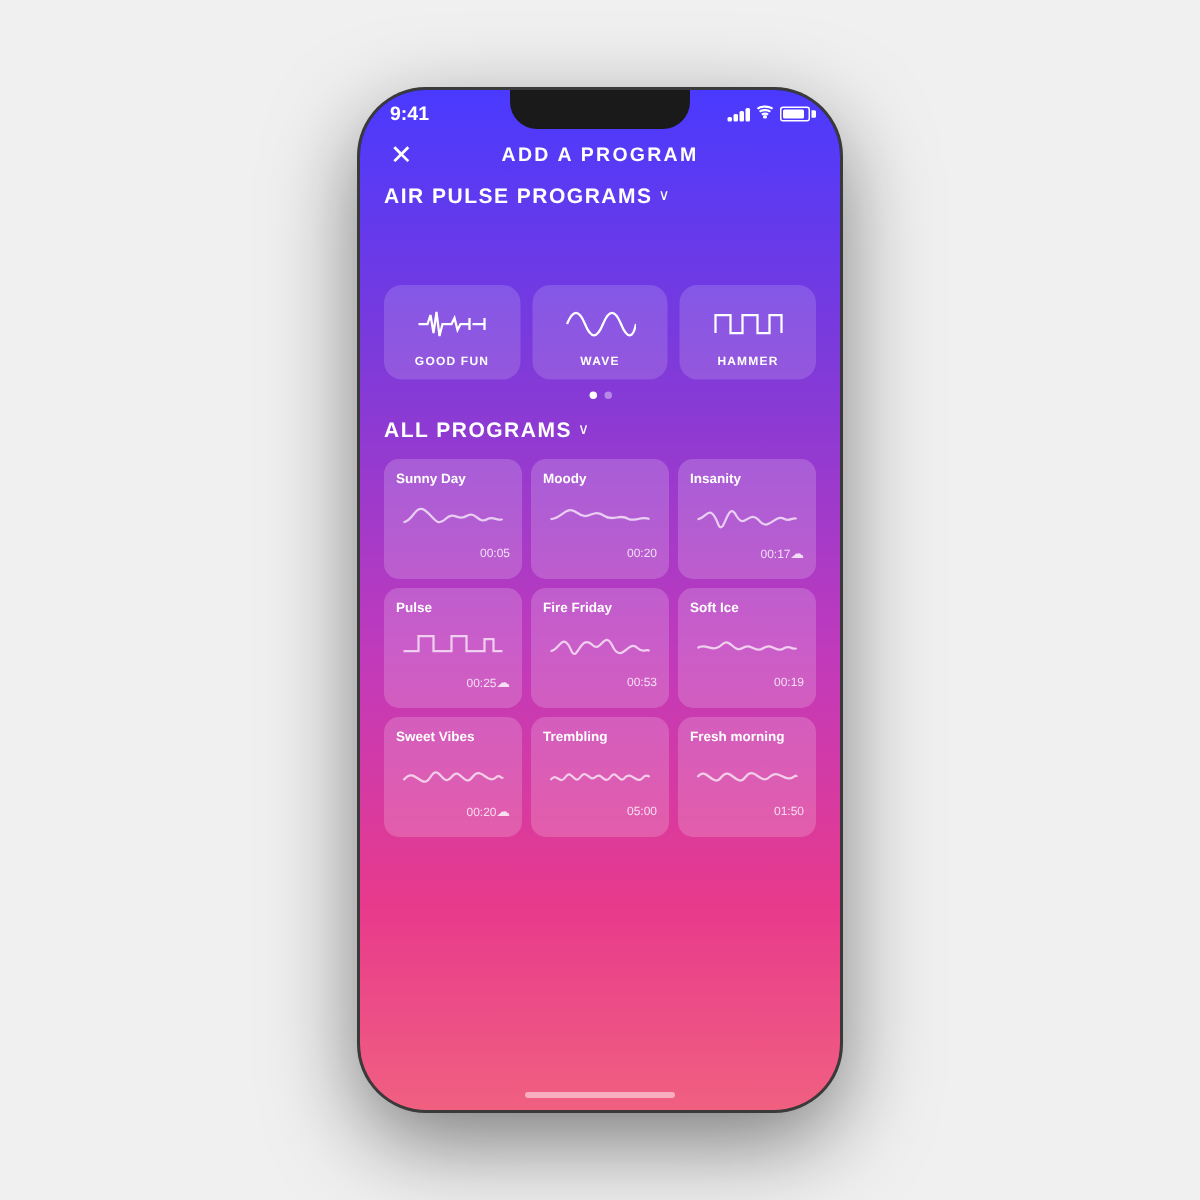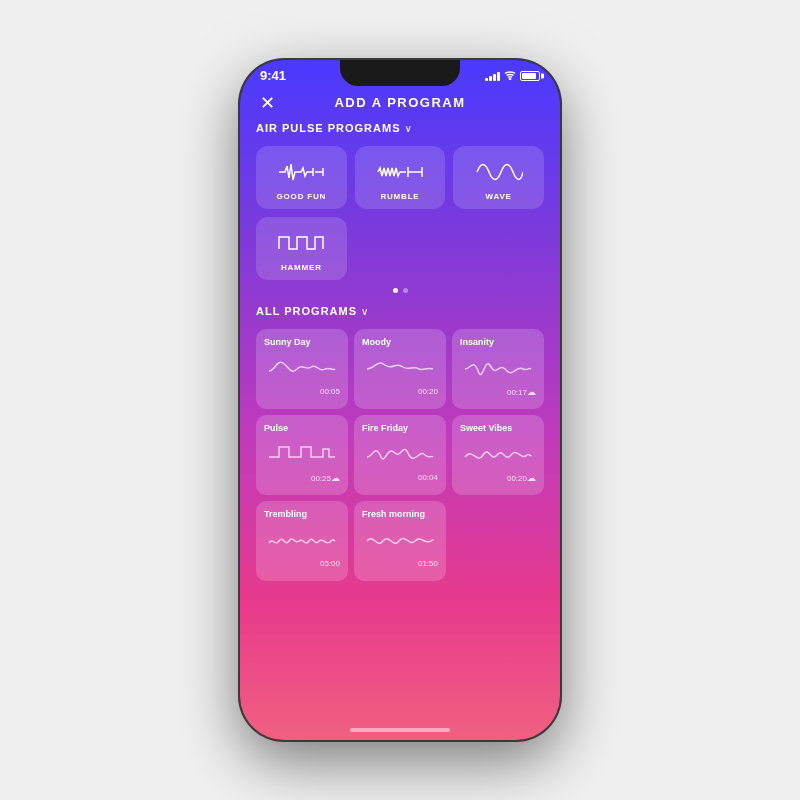--- a/index.html
+++ b/index.html
@@ -165,21 +165,21 @@
     .content::-webkit-scrollbar { display: none; }
 
     
     .section-header {
       display: flex;
       align-items: center;
       gap: 4px;
       margin-bottom: 12px;
     }
     .section-header-text {
-      font-size: 11px;
+      font-size: 14px;
       font-weight: 800;
       color: white;
       letter-spacing: 1px;
     }
     .chevron-down {
       font-size: 10px;
       color: white;
     }
 
     
@@ -192,20 +192,21 @@
 
     .program-card {
       background: rgba(255,255,255,0.15);
       border-radius: 12px;
       padding: 12px 8px 8px;
       display: flex;
       flex-direction: column;
       align-items: center;
       gap: 6px;
       cursor: pointer;
+      margin-top: 40px;
     }
 
     .program-icon {
       height: 28px;
       display: flex;
       align-items: center;
       justify-content: center;
     }
     .program-icon svg {
       stroke: white;
@@ -353,31 +354,20 @@
               <line x1="38" y1="14" x2="46" y2="14"></line>
               <line x1="36" y1="10" x2="36" y2="18"></line>
               <line x1="46" y1="10" x2="46" y2="18"></line>
             </svg>
           </div>
           <span class="program-label">GOOD FUN</span>
         </div>
 
 
 
-        <div class="program-card">
-          <div class="program-icon">
-            <svg width="48" height="28" viewBox="0 0 48 28">
-              <polyline points="2,14 4,10 6,18 8,10 10,18 12,10 14,18 16,10 18,18 20,10 22,18 24,14 30,14"></polyline>
-              <line x1="32" y1="14" x2="46" y2="14"></line>
-              <line x1="32" y1="9" x2="32" y2="19"></line>
-              <line x1="46" y1="9" x2="46" y2="19"></line>
-            </svg>
-          </div>
-          <span class="program-label">RUMBLE</span>
-        </div>
 
         <div class="program-card">
           <div class="program-icon">
             <svg width="48" height="28" viewBox="0 0 48 28">
               <path d="M2,14 C6,4 10,4 14,14 C18,24 22,24 26,14 C30,4 34,4 38,14 C42,24 46,24 48,14"></path>
             </svg>
           </div>
           <span class="program-label">WAVE</span>
         </div>
 
@@ -455,24 +445,35 @@
         </div>
 
         <div class="program-mini-card">
           <div class="mini-card-title">Fire Friday</div>
           <div class="mini-card-wave">
             <svg viewBox="0 0 70 32">
                 <path d="M2,20 C8,20 10,6 16,20 C20,28 22,8 30,16 C36,22 38,4 44,18 C50,28 54,12 60,18 C64,22 66,18 68,20"></path>
               </svg>
           </div>
           <div class="mini-card-footer">
-            <span class="mini-card-time">00:04</span>
-          </div>
-        </div>
-
+            <span class="mini-card-time">00:53</span>
+          </div>
+        </div>
+
+        <div class="program-mini-card">
+          <div class="mini-card-title">Soft Ice</div>
+          <div class="mini-card-wave">
+            <svg viewBox="0 0 70 32">
+                <path d="M2,18 C8,14 12,22 18,16 C24,10 26,22 32,18 C38,14 40,22 46,18 C52,14 54,22 60,18 C64,16 66,20 68,18"></path>
+              </svg>
+          </div>
+          <div class="mini-card-footer">
+            <span class="mini-card-time">00:19</span>
+          </div>
+        </div>
 
         <div class="program-mini-card">
           <div class="mini-card-title">Sweet Vibes</div>
           <div class="mini-card-wave">
             <svg viewBox="0 0 70 32">
                 <path d="M2,20 C10,10 14,28 20,18 C26,8 28,26 34,18 C40,10 42,26 48,18 C54,10 58,24 64,18 C66,16 68,20 68,18"></path>
               </svg>
           </div>
           <div class="mini-card-footer">
             <span class="mini-card-time">00:20</span>

